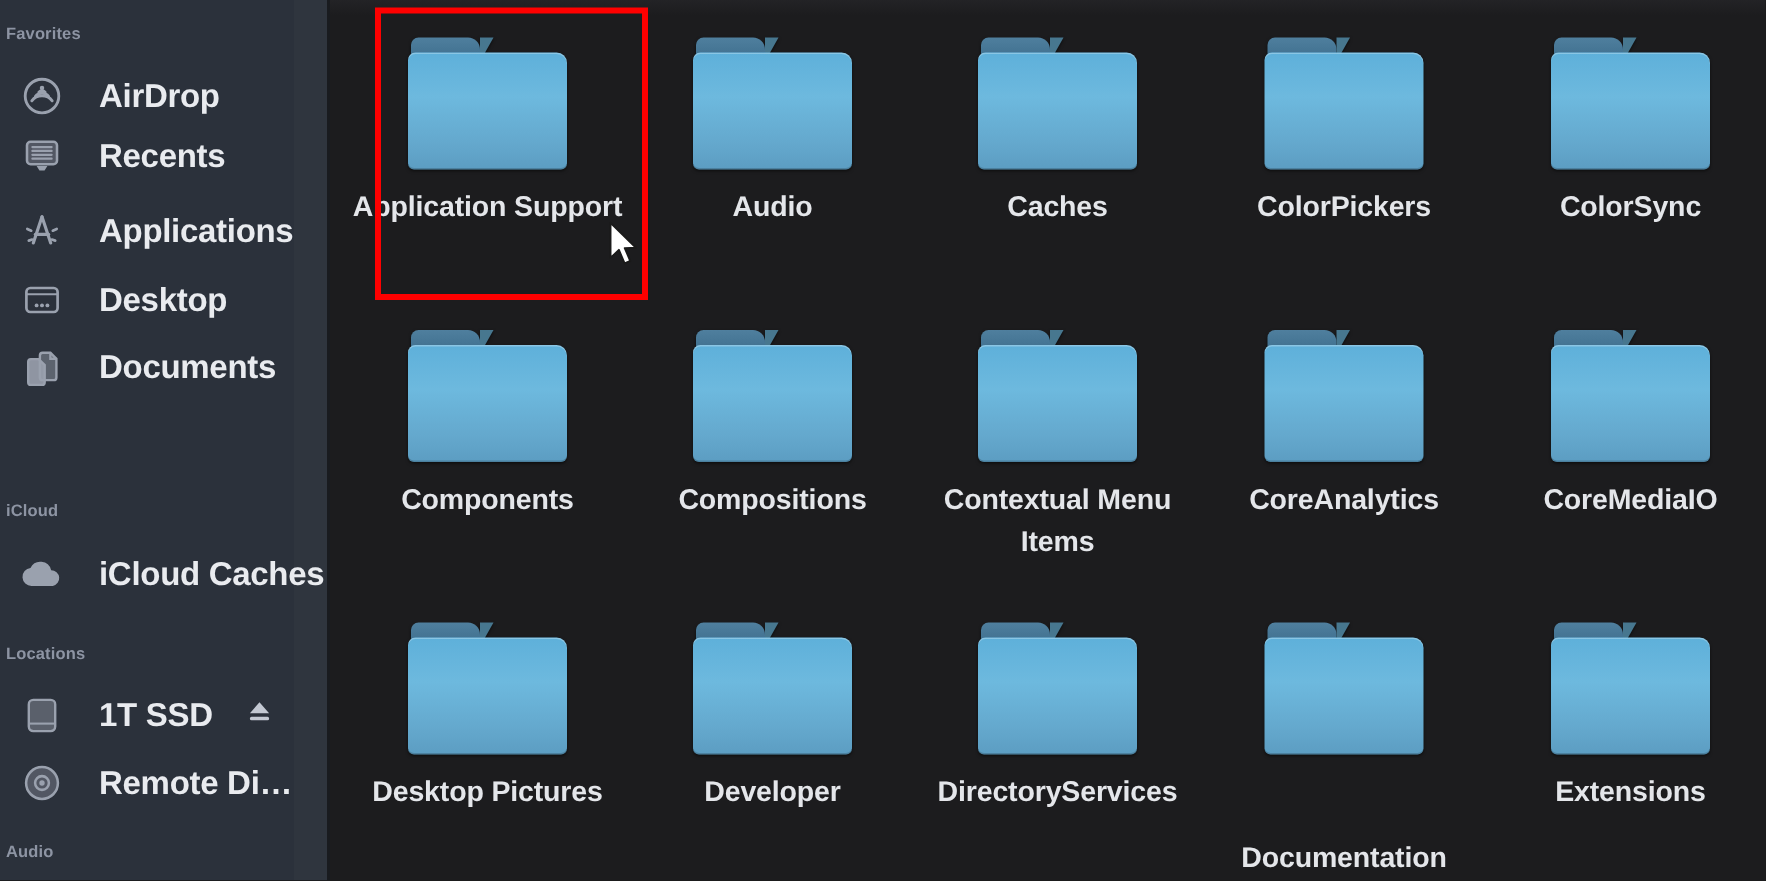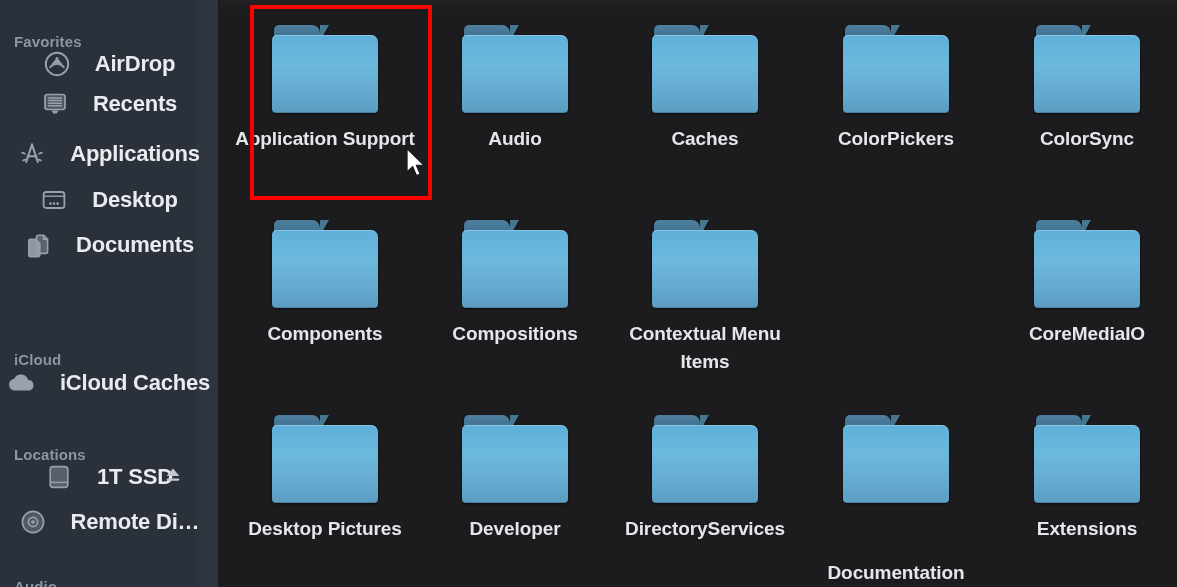--- a/index.html
+++ b/index.html
@@ -28,38 +28,36 @@
   }
   #sidebar::after{
     content:"";
     position:absolute;
     right:0; top:0;
     width:2px; height:100%;
     background:#15171b;
   }
   .sb-section {
     position: absolute;
-    left: 14px;
-    font-size: 15px;
+    left: 4px;
+    font-size: 11px;
     font-weight: 600;
     color: #8d94a3;
     letter-spacing: 0.1px;
-    margin-top: 16px;
   }
   .sb-item {
     position: absolute;
     left: 4px;
     width: 200px;
     height: 40px;
     display: flex;
     align-items: center;
     gap: 24px;
     padding-left: 10px;
     box-sizing: border-box;
-    justify-content: center;
   }
   .sb-label {
     font-size: 22px;
     font-weight: 700;
     color: #e9ebef;
     letter-spacing: -0.2px;
     white-space: nowrap;
   }
   .sb-icon {
     width: 28px;
@@ -364,20 +362,27 @@
       </div>
       <div class="folder-label">Components</div>
     </div>
     <div class="folder-cell" style="left:390px; top:220px;">
       <div class="folder-icon">
         <div class="folder-tab"></div>
           <div class="folder-body"></div>
       </div>
       <div class="folder-label">Contextual Menu Items</div>
     </div>
+    <div class="folder-cell" style="left:581px; top:220px;">
+      <div class="folder-icon">
+        <div class="folder-tab"></div>
+          <div class="folder-body"></div>
+      </div>
+      <div class="folder-label">CoreAnalytics</div>
+    </div>
     <div class="folder-cell" style="left:772px; top:220px;">
       <div class="folder-icon">
         <div class="folder-tab"></div>
           <div class="folder-body"></div>
       </div>
       <div class="folder-label">CoreMediaIO</div>
     </div>
 
     <div class="folder-cell" style="left:10px;  top:415px;">
       <div class="folder-icon">

